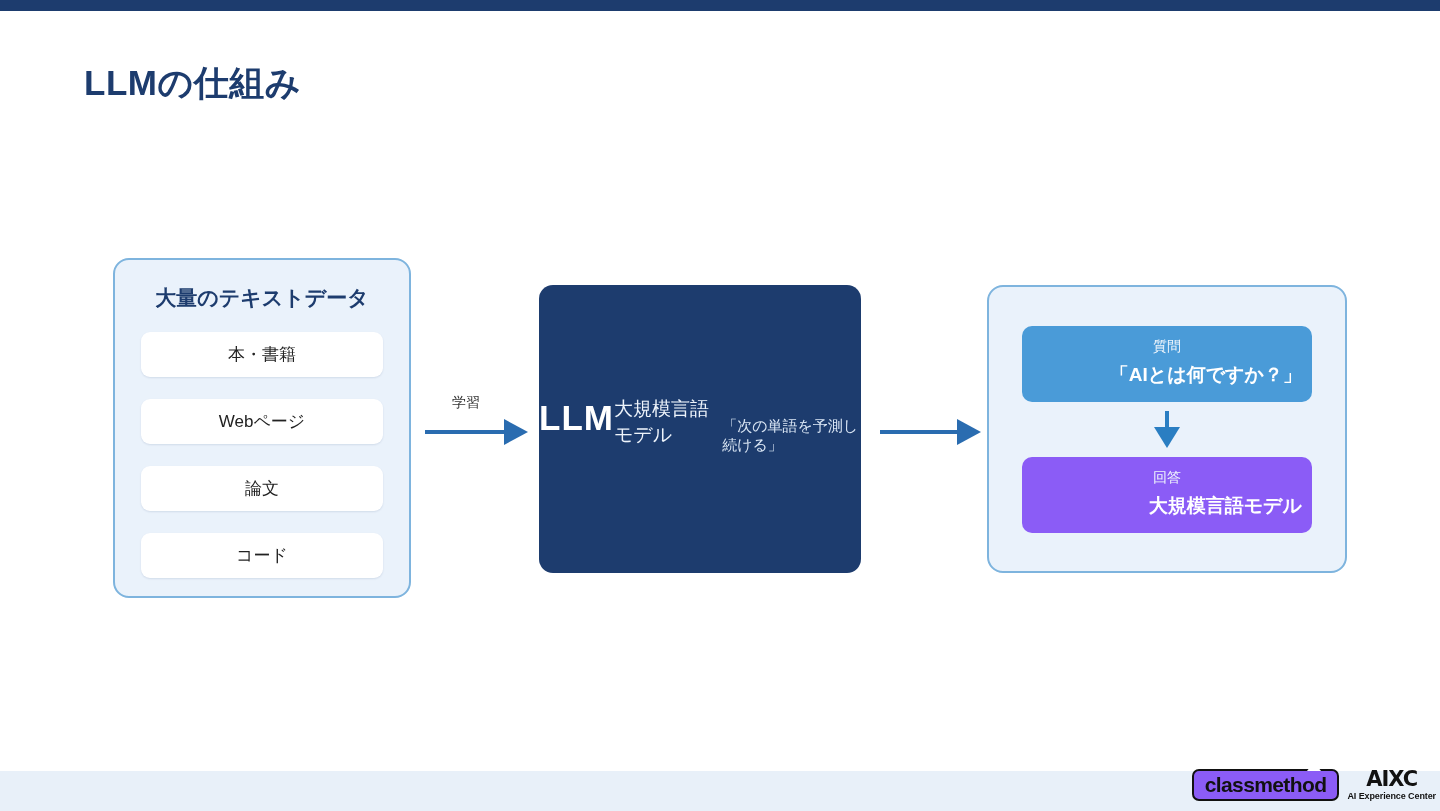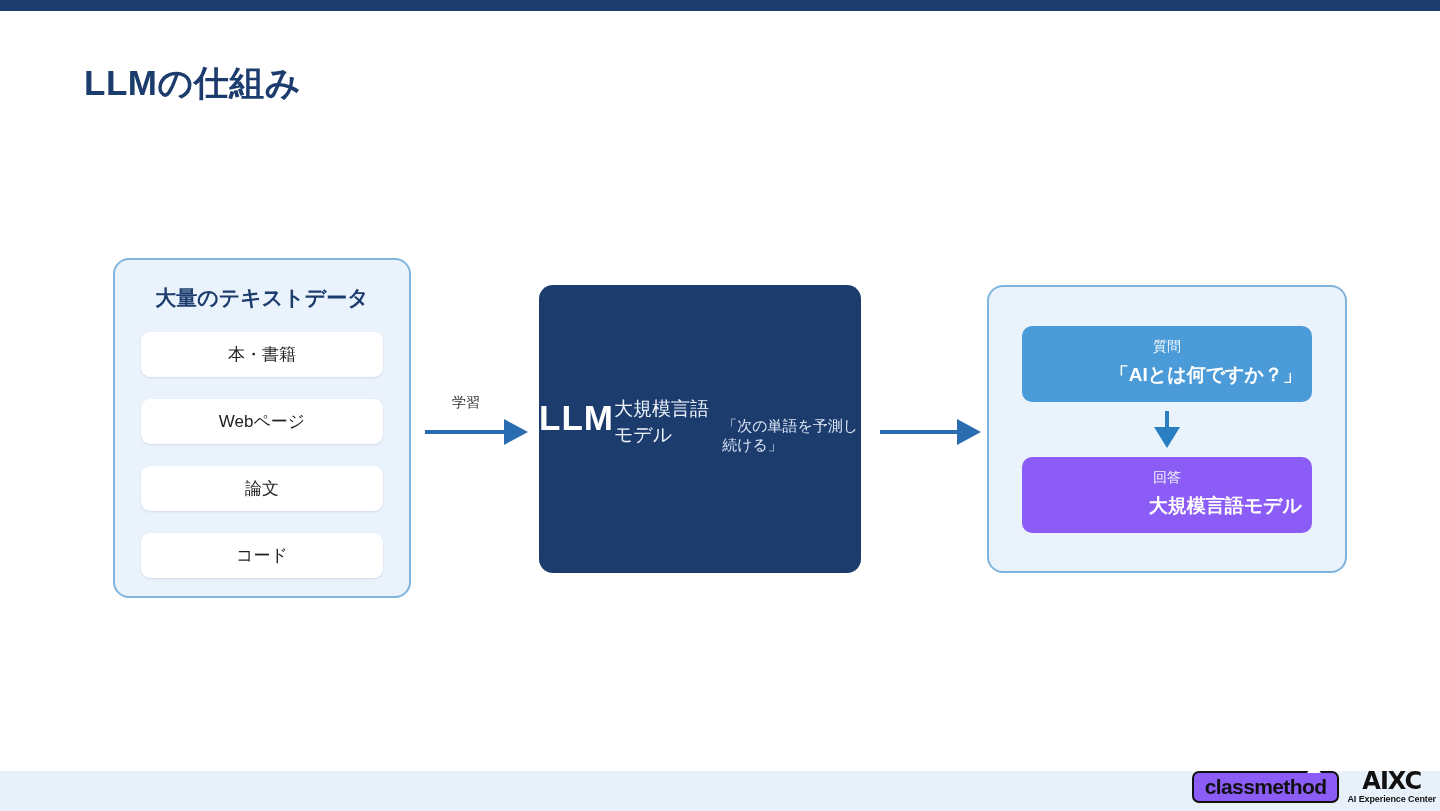--- a/index.html
+++ b/index.html
@@ -231,21 +231,21 @@
     border-right: 7px solid transparent;
     border-bottom: 9px solid #ffffff;
   }
   .logo-aixc {
     display: flex;
     flex-direction: column;
     align-items: center;
     line-height: 1;
   }
   .logo-aixc-mark {
-    font-size: 24px;
+    font-size: 21px;
     font-weight: bold;
     color: #111111;
     letter-spacing: -1px;
     font-family: "DejaVu Sans", sans-serif;
   }
   .logo-aixc-sub {
     font-size: 9px;
     font-weight: bold;
     color: #111111;
     letter-spacing: -0.1px;

